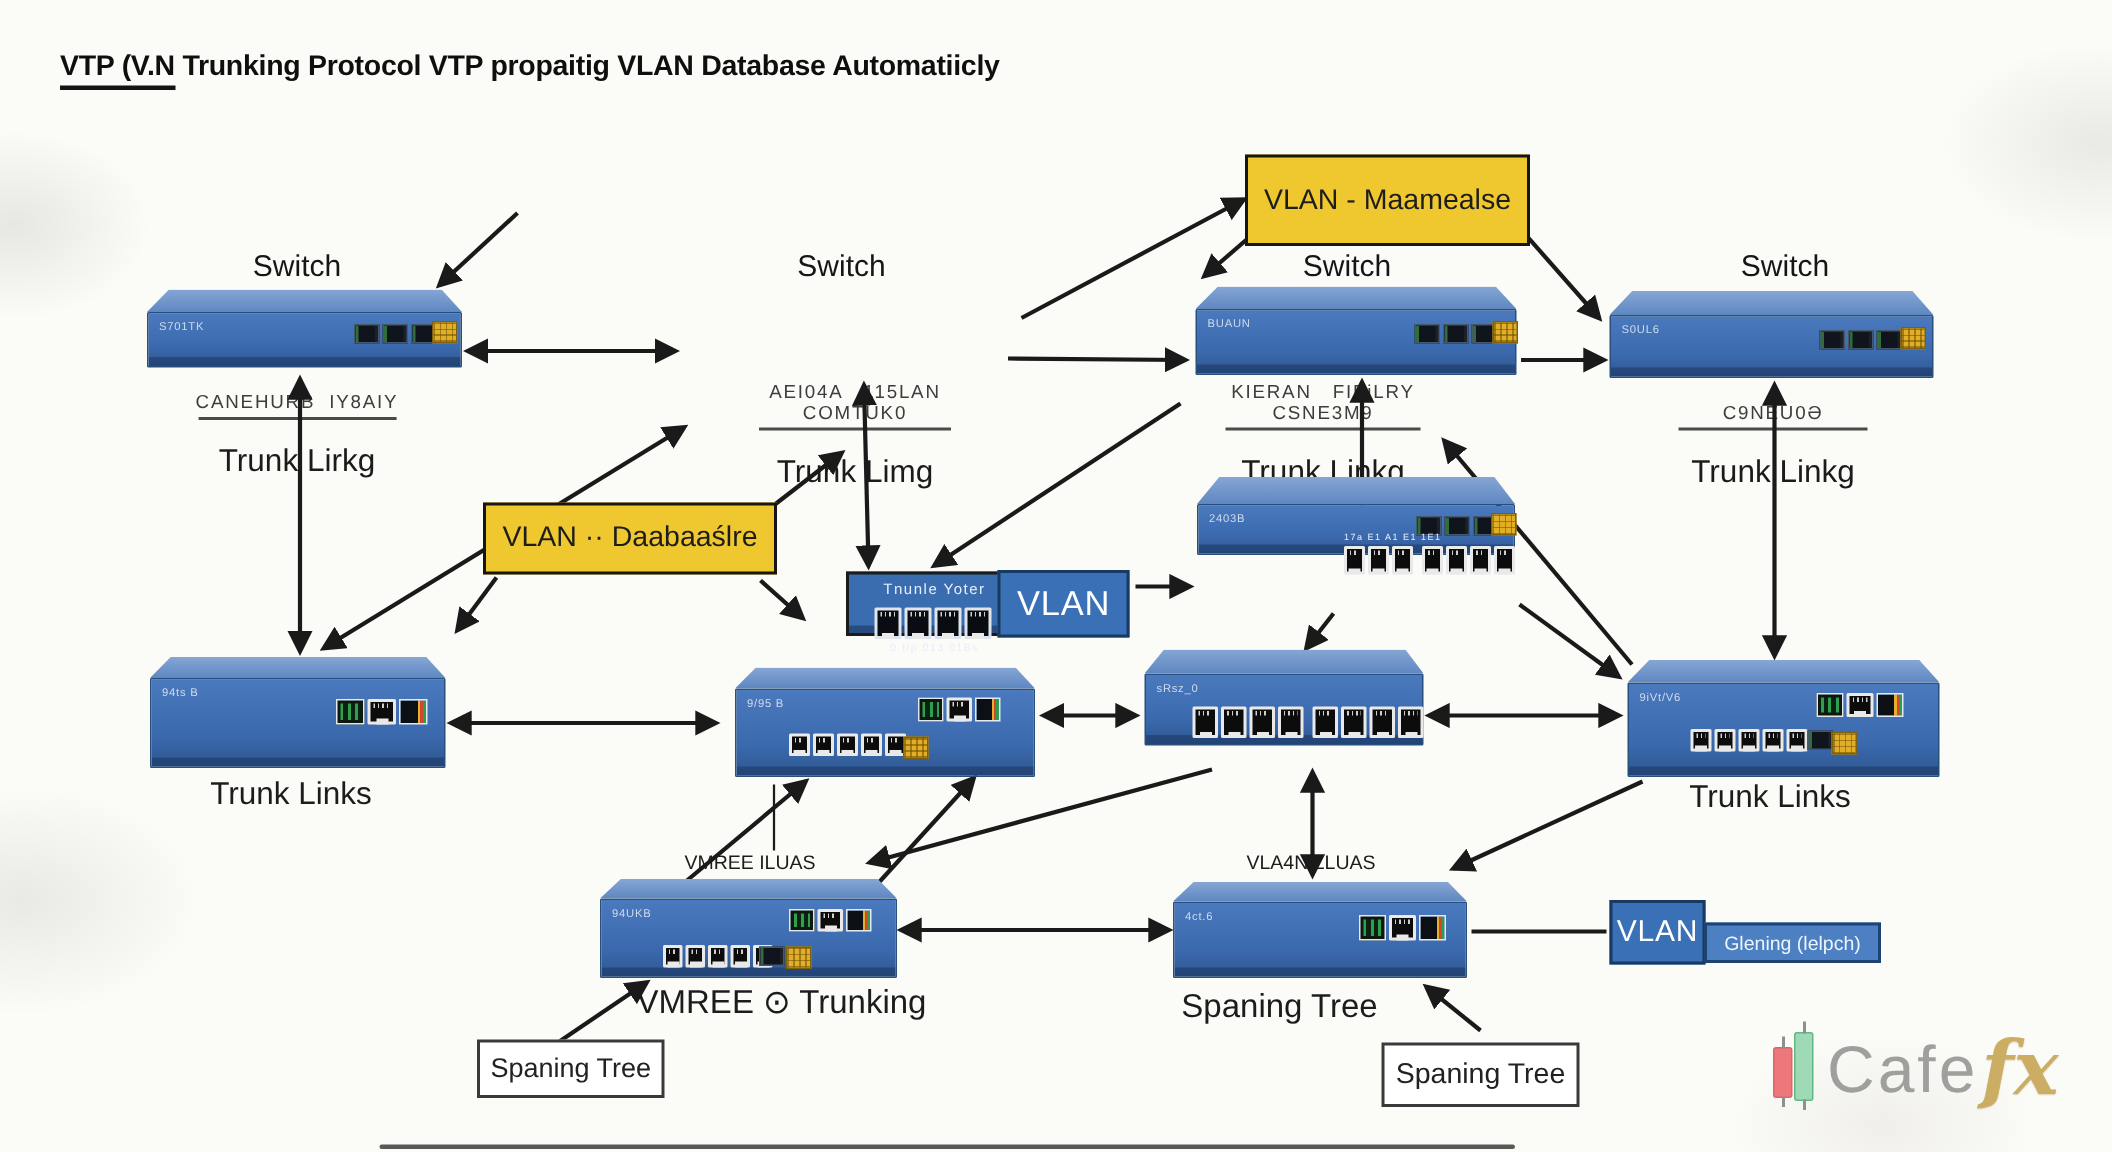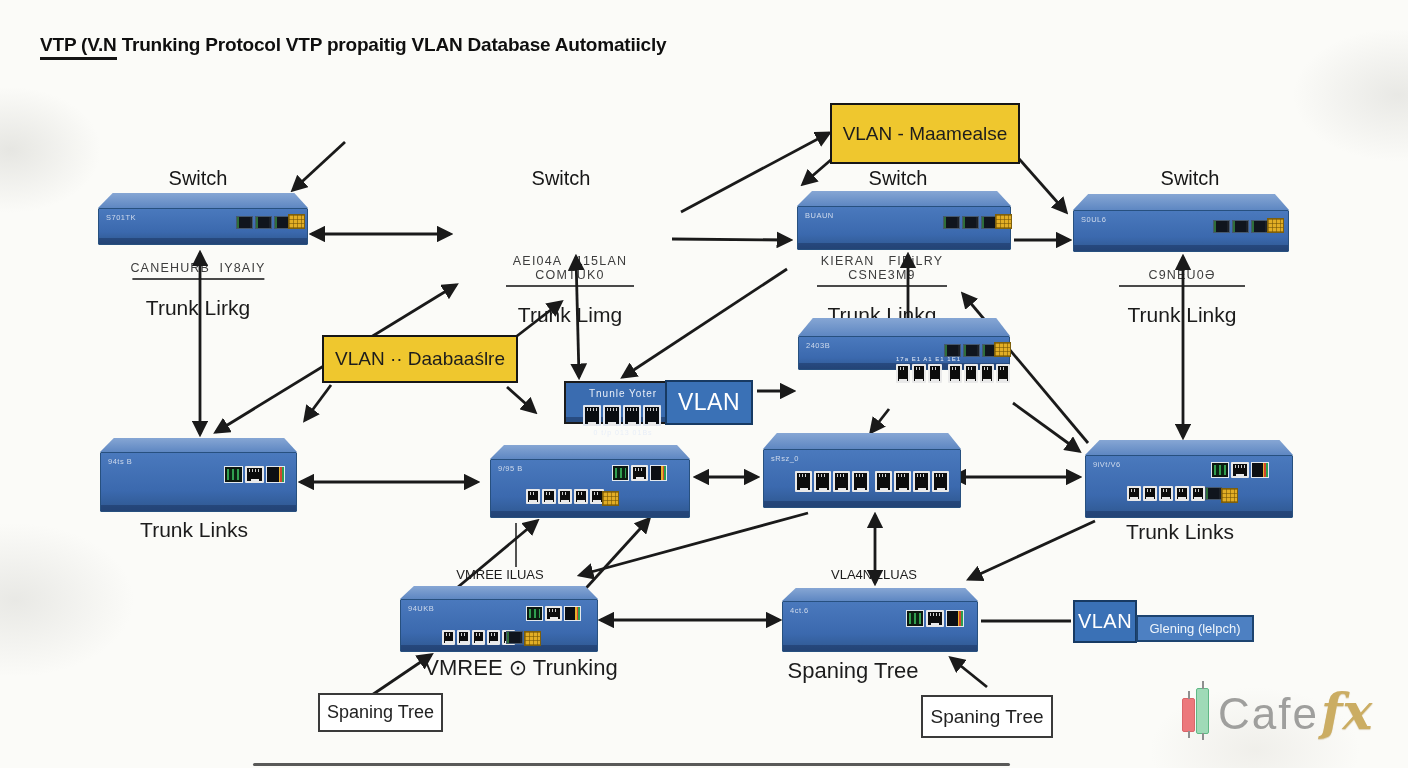--- a/index.html
+++ b/index.html
@@ -211,21 +211,21 @@
         <i class="port port-r" style="width: 14px; height: 15px;"></i>
         <i class="port port-r" style="width: 14px; height: 15px;"></i>
         <i class="port port-r" style="width: 14px; height: 15px;"></i>
         <i class="port port-r" style="width: 14px; height: 15px;"></i>
         <i class="port port-r" style="width: 14px; height: 15px;"></i>
       </div>
       <div class="pcluster" style="left: 112px; top: 46px;">
         <i class="port port-y"></i>
       </div>
     </div>
-    <div class="sw" style="left: 763px; top: 433px; width: 186px; height: 75px; padding-left: 12px;">
+    <div class="sw" style="left: 763px; top: 433px; width: 186px; height: 64px;">
       <div class="sw-top" style="height: 16px;"></div>
       <div class="sw-body" style="top: 16px;"></div>
       <span class="sw-tiny" style="top: 21px;">sRsz_0</span>
       <div class="pcluster" style="left: 32px; top: 38px;">
         <i class="port port-r" style="width: 17px; height: 21px;"></i>
         <i class="port port-r" style="width: 17px; height: 21px;"></i>
         <i class="port port-r" style="width: 17px; height: 21px;"></i>
         <i class="port port-r" style="width: 17px; height: 21px;"></i>
       </div>
       <div class="pcluster" style="left: 112px; top: 38px;">

